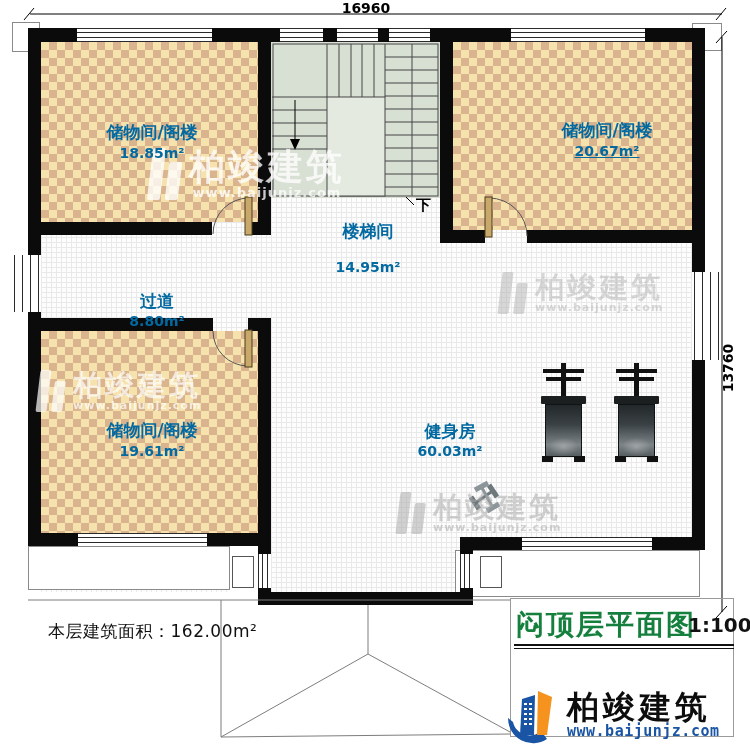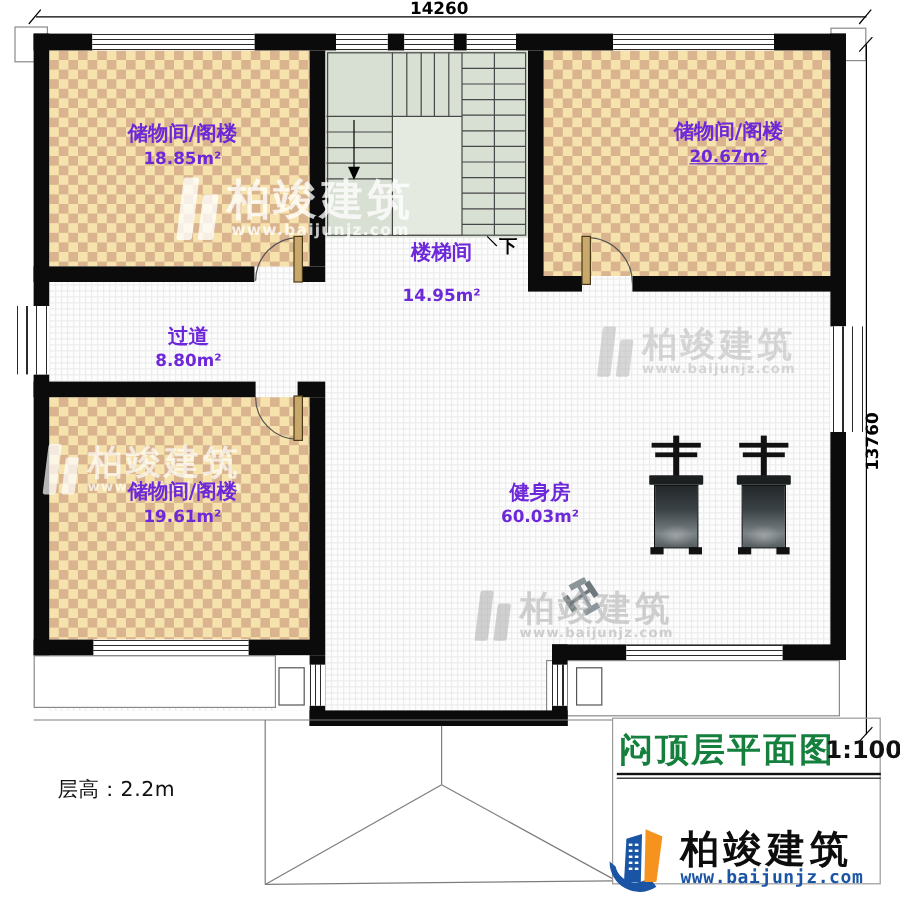--- a/index.html
+++ b/index.html
@@ -9,21 +9,21 @@
   .wall{position:absolute;background:#0b0b0b;}
   .floor-grid{position:absolute;background-color:#fdfdfd;
     background-image:linear-gradient(#e9e9e9 1px,transparent 1px),linear-gradient(90deg,#e9e9e9 1px,transparent 1px);
     background-size:5px 5px;}
   .checker{position:absolute;background:repeating-conic-gradient(#d9b48e 0% 25%,#f6e2ad 0% 50%);background-size:16px 16px;}
   .stairbg{position:absolute;background:#d8dfd3;}
   .thinbox{position:absolute;background:#fff;border:1px solid #8a8a8a;}
   .winh{position:absolute;background:repeating-linear-gradient(180deg,#2a2a2a 0 1px,#fff 1px 4.3px);}
   .winv{position:absolute;background:repeating-linear-gradient(90deg,#2a2a2a 0 1px,#fff 1px 4.3px);}
   .winv.wide{background:repeating-linear-gradient(90deg,#2a2a2a 0 1px,#fff 1px 8px);}
-  .lbl{position:absolute;color:#6d28d9;white-space:nowrap;transform:translateX(-50%);text-align:center;line-height:1.1;}
+  .lbl{position:absolute;color:#0369a1;white-space:nowrap;transform:translateX(-50%);text-align:center;line-height:1.1;margin-top:20px;}
   .room-name{font-size:17px;font-weight:bold;}
   .room-area{font-size:14px;font-weight:bold;}
   .dim{position:absolute;font-size:14px;font-weight:bold;color:#000;white-space:nowrap;}
   .info-line{position:absolute;font-size:17px;color:#101010;white-space:nowrap;letter-spacing:.5px;}
   .wm{position:absolute;display:flex;align-items:center;gap:9px;pointer-events:none;}
   .wm-ic{display:flex;align-items:flex-end;gap:4px;}
   .wm-ic b{display:block;background:currentColor;border-radius:2px;transform:skewX(-7deg);}
   .wm-tx{display:flex;flex-direction:column;align-items:center;line-height:1.05;}
   .wm-cn{font-weight:800;letter-spacing:3px;}
   .wm-url{font-weight:bold;letter-spacing:1px;}
@@ -225,38 +225,38 @@
     <span class="wm-ic">
         <b style="width:11px;height:42px;"></b>
         <b style="width:11px;height:31px;"></b>
       </span>
     <span class="wm-tx">
         <b class="wm-cn" style="font-size:29px;">柏竣建筑</b>
         <b class="wm-url" style="font-size:11px;">www.baijunjz.com</b>
       </span>
   </div>
 
-  <div class="dim" style="left:366px;top:0;transform:translateX(-50%);">14260</div>
+  <div class="dim" style="left:366px;top:0;transform:translateX(-50%);">16960</div>
   <div class="dim" style="left:728px;top:368px;transform:translate(-50%,-50%) rotate(-90deg);">13760</div>
 
   <div class="lbl room-name" style="left:152px;top:103px;">储物间/阁楼</div>
   <div class="lbl room-area" style="left:152px;top:126px;">18.85m²</div>
   <div class="lbl room-name" style="left:607px;top:101px;">储物间/阁楼</div>
   <div class="lbl room-area" style="left:607px;top:124px;text-decoration:underline;">20.67m²</div>
   <div class="lbl room-name" style="left:152px;top:401px;">储物间/阁楼</div>
   <div class="lbl room-area" style="left:152px;top:424px;">19.61m²</div>
   <div class="lbl room-name" style="left:368px;top:202px;">楼梯间</div>
   <div class="lbl room-area" style="left:368px;top:240px;">14.95m²</div>
   <div class="lbl room-name" style="left:157px;top:272px;">过道</div>
   <div class="lbl room-area" style="left:157px;top:294px;">8.80m²</div>
   <div class="lbl room-name" style="left:450px;top:402px;">健身房</div>
   <div class="lbl room-area" style="left:450px;top:424px;">60.03m²</div>
   <div class="dim" style="left:416px;top:196px;font-size:15px;">下</div>
 
-  <div class="info-line" style="left:48px;top:646px;">层高：2.2m</div>
+  <div class="info-line" style="left:48px;top:620px;">本层建筑面积：162.00m²</div>
 
   <div class="titleblock" style="left:510px;top:598px;width:224px;height:139px;"></div>
   <div class="title-cn" style="left:516px;top:606px;">闷顶层平面图</div>
   <div class="title-scale" style="left:688px;top:613px;">1:100</div>
   <div class="title-rule" style="left:514px;top:644px;width:220px;"></div>
 
   <svg class="abs" style="left:501px;top:685px;" width="62" height="62" viewBox="0 0 62 62">
     <path d="M7,33 A25,25 0 0 0 46,54 L40,46 A17,17 0 0 1 12,37 Z" fill="#1a55a5"></path>
     <polygon points="21,14 34,10 33,50 19,50" fill="#1a55a5"></polygon>
     <polygon points="37,6 51,12 46,50 36,50" fill="#f6921e"></polygon>

